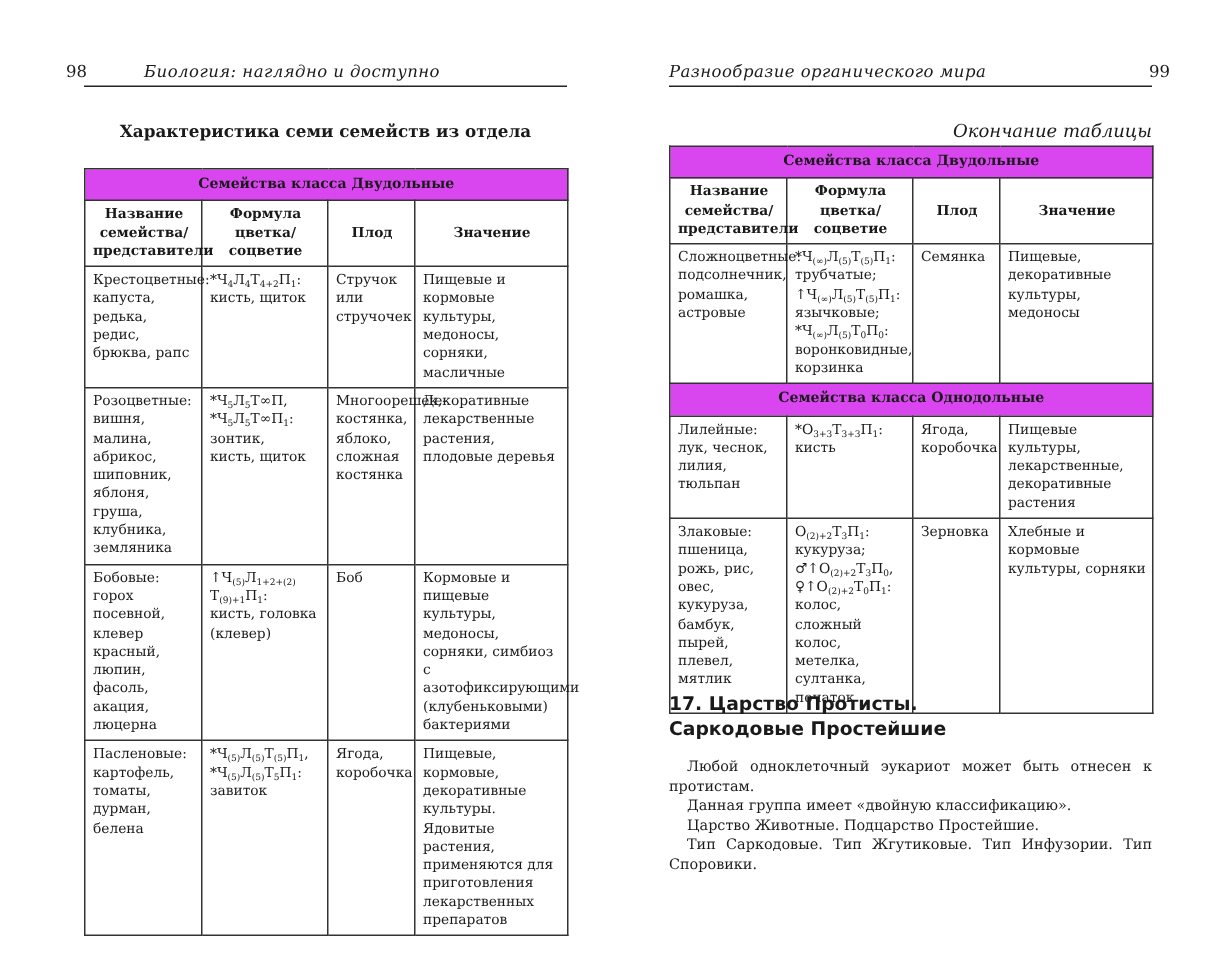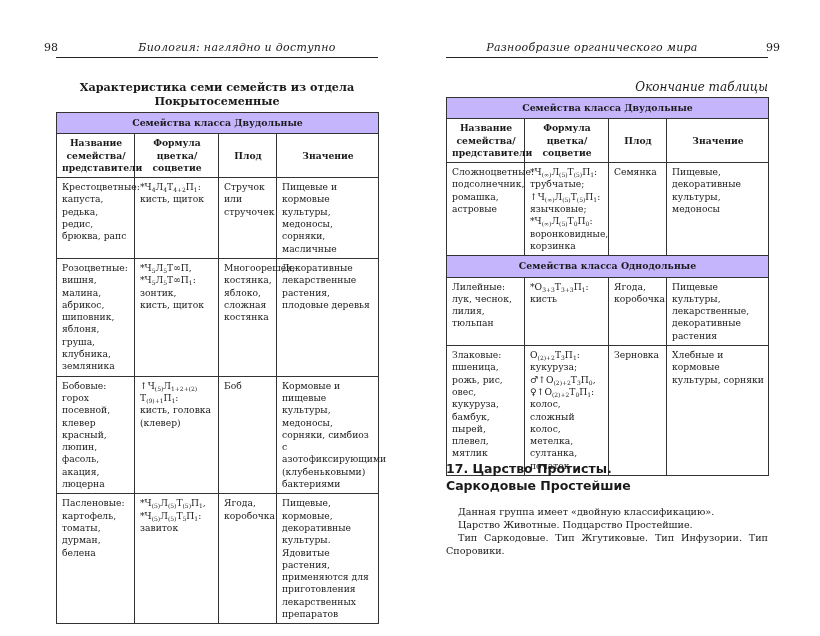--- a/index.html
+++ b/index.html
@@ -7,36 +7,36 @@
          font-family:"DejaVu Serif", serif; color:#1a1a1a; }
   .page { position:absolute; top:0; }
   .page-left { left:56px; width:322px; }
   .page-right { left:446px; width:322px; }
 
   .running-head { position:absolute; top:41px; left:0; width:322px; height:16px;
                   border-bottom:1px solid #222; font-size:11px; }
   .running-head .num { position:absolute; top:0; font-family:"DejaVu Serif", serif; font-size:11px; }
   .page-left .running-head .num { left:-12px; }
   .page-right .running-head .num { right:-12px; }
-  .running-head .title { position:absolute; top:0; left:0; right:0; text-align:center;
+  .running-head .title { position:absolute; top:0; left:0; right:0; text-align:left;
                          font-style:italic; font-size:11px; letter-spacing:0.3px; }
   .page-left .running-head .title { left:40px; }
   .page-right .running-head .title { right:30px; }
 
   .table-title { position:absolute; top:80px; left:0; width:322px; text-align:center;
                  font-weight:bold; font-size:11.2px; line-height:14px; }
   .table-cont { position:absolute; top:80px; right:0; font-style:italic; font-size:12px; }
 
   table.bio { position:absolute; border-collapse:collapse; width:322px; table-layout:fixed;
               font-size:9.2px; line-height:12.3px; }
   .page-left table.bio { top:112px; }
   .page-right table.bio { top:97px; }
   table.bio td, table.bio th { border:1px solid #333; vertical-align:top; padding:3px 4px 3px 5px; }
   table.bio th { font-weight:bold; text-align:center; vertical-align:middle; font-size:9.2px; }
-  table.bio .class-row td { background:#c4b5fd; text-align:center; font-weight:bold;
+  table.bio .class-row td { background:#d946ef; text-align:center; font-weight:bold;
                             font-size:9.4px; padding:4px 2px; vertical-align:middle; }
   col.c1 { width:78px; } col.c2 { width:84px; } col.c3 { width:58px; } col.c4 { width:102px; }
   .formula sub { font-size:6px; vertical-align:-2px; line-height:0; }
   .multi span { display:block; }
 
   .section-title { position:absolute; top:460px; left:0; width:322px; 
                    font-family:"DejaVu Sans", sans-serif; font-weight:bold; font-size:12.5px; line-height:17px; }
   .section-body { position:absolute; top:505px; left:0; width:322px; font-size:9.6px; line-height:13px;
                   text-align:justify; }
   .section-body p { margin:0; text-indent:12px; }
@@ -44,21 +44,20 @@
 </head>
 <body>
 
 <div class="page page-left">
   <div class="running-head">
     <span class="num">98</span>
     <span class="title">Биология: наглядно и доступно</span>
   </div>
   <div class="table-title">
     <div>Характеристика семи семейств из отдела</div>
-    <div>Покрытосеменные</div>
   </div>
   <table class="bio">
     <colgroup>
         <col class="c1">
         <col class="c2">
         <col class="c3">
         <col class="c4">
       </colgroup>
     <tbody>
         <tr class="class-row">
@@ -175,17 +174,18 @@
       <td>Хлебные и кормовые культуры, сорняки</td>
     </tr>
   </tbody>
     </table>
 
   <div class="section-title">
     <div>17. Царство Протисты.</div>
     <div>Саркодовые Простейшие</div>
   </div>
   <div class="section-body">
+    <p>Любой одноклеточный эукариот может быть отнесен к протистам.</p>
     <p>Данная группа имеет «двойную классификацию».</p>
     <p>Царство Животные. Подцарство Простейшие.</p>
     <p>Тип Саркодовые. Тип Жгутиковые. Тип Инфузории. Тип Споровики.</p>
   </div>
 </div>
 
 </body></html>

